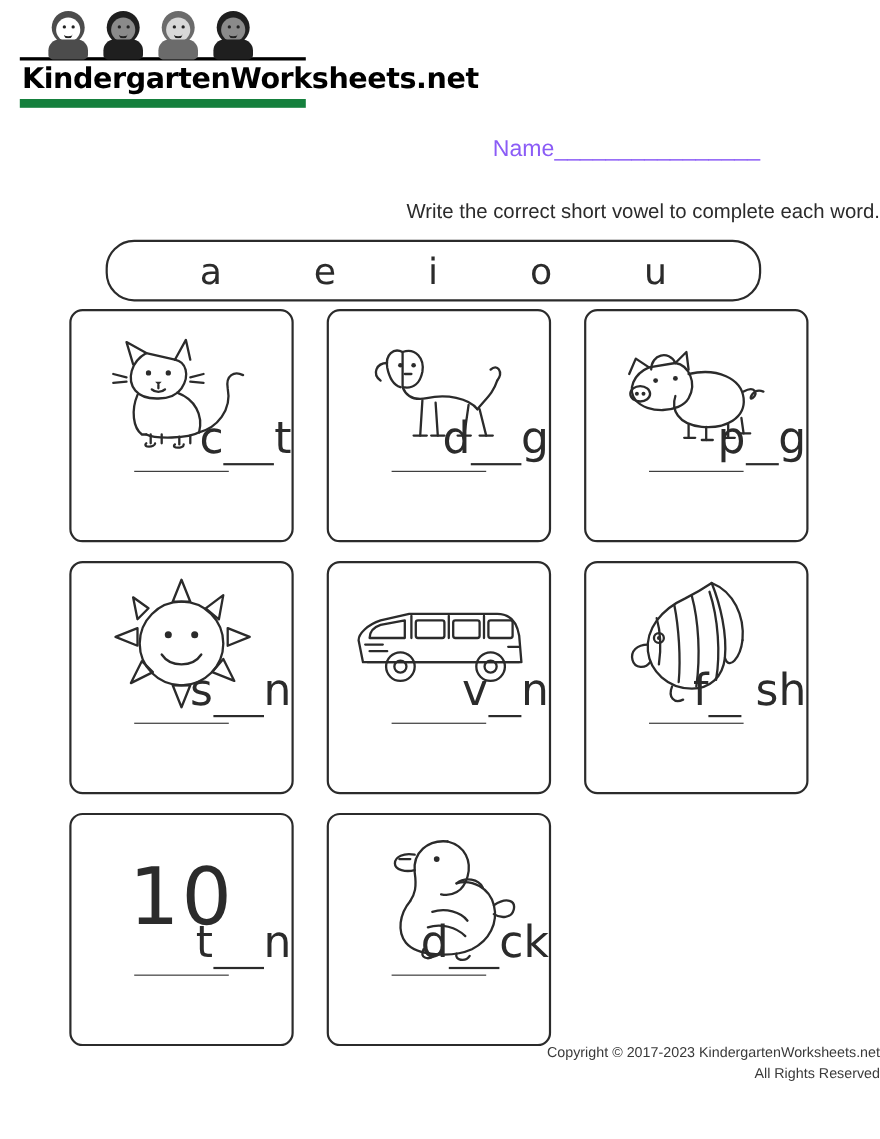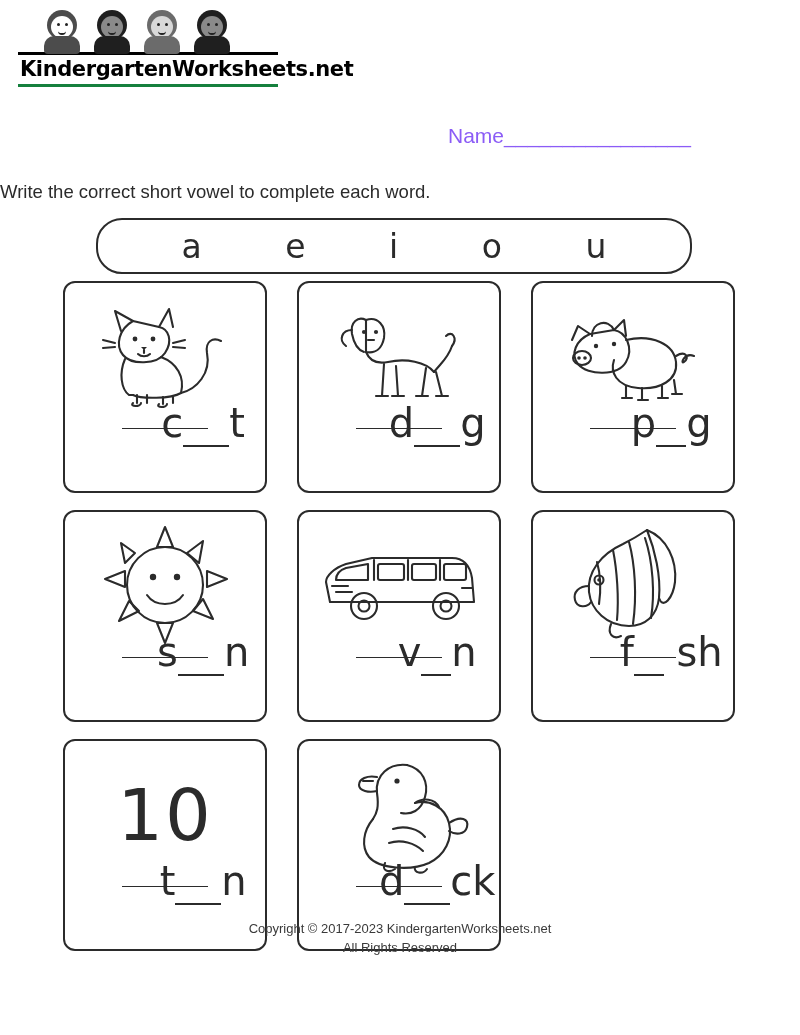--- a/index.html
+++ b/index.html
@@ -86,25 +86,25 @@
   }
   .kid.dark .head, .kid.dark .body { background: #1f1f1f; }
   .kid.mid .head, .kid.mid .body { background: #6b6b6b; }
   .kid.mid .face { background: #d8d8d8; }
   .kid.dark .face { background: #8a8a8a; }
 
   .logo-name {
     margin-top: -2px;
     font-family: "DejaVu Sans", sans-serif;
     font-weight: bold;
-    font-size: 21px;
+    font-size: 26px;
     letter-spacing: -0.4px;
     color: #000;
     border-top: 3px solid #000;
-    border-bottom: 3px solid #15803d;
+    border-bottom: 8px solid #15803d;
     padding: 2px 0 3px 2px;
     width: 258px;
     white-space: nowrap;
   }
   .logo-url {
     margin-top: 14px;
     margin-left: 12px;
     font-size: 13.5px;
     color: #4a4a4a;
     font-family: "Liberation Sans", sans-serif;
@@ -128,21 +128,21 @@
     color: #8b5cf6;
     white-space: nowrap;
   }
 
   
   .instruction {
     position: absolute;
     top: 181px;
     left: 0;
     width: 800px;
-    text-align: left;
+    text-align: right;
     font-size: 18.5px;
     color: #2b2b2b;
   }
 
   
   .vowel-bar {
     position: absolute;
     left: 96px;
     top: 218px;
     width: 596px;
@@ -188,23 +188,23 @@
     width: 100%;
     height: 136px;
     display: flex;
     align-items: center;
     justify-content: center;
   }
   .art svg { display: block; }
   .word {
     position: absolute;
     left: 0;
-    bottom: 0;
+    bottom: 24px;
     width: 100%;
-    text-align: center;
+    text-align: right;
     font-family: "DejaVu Sans", sans-serif;
     font-size: 40px;
     color: #2b2b2b;
     line-height: 1.1;
     white-space: pre;
   }
   .word .blank {
     display: inline-block;
     border-bottom: 2px solid #2b2b2b;
     vertical-align: baseline;
@@ -224,23 +224,23 @@
     font-family: "DejaVu Sans", sans-serif;
     font-size: 72px;
     color: #2b2b2b;
     letter-spacing: 2px;
   }
 
   
   .footer {
     position: absolute;
     left: 0;
-    top: 920px;
+    top: 948px;
     width: 800px;
-    text-align: center;
+    text-align: right;
     font-size: 13px;
     color: #3a3a3a;
     line-height: 1.45;
   }
 </style>
 </head>
 <body>
 
 <div class="header">
 

